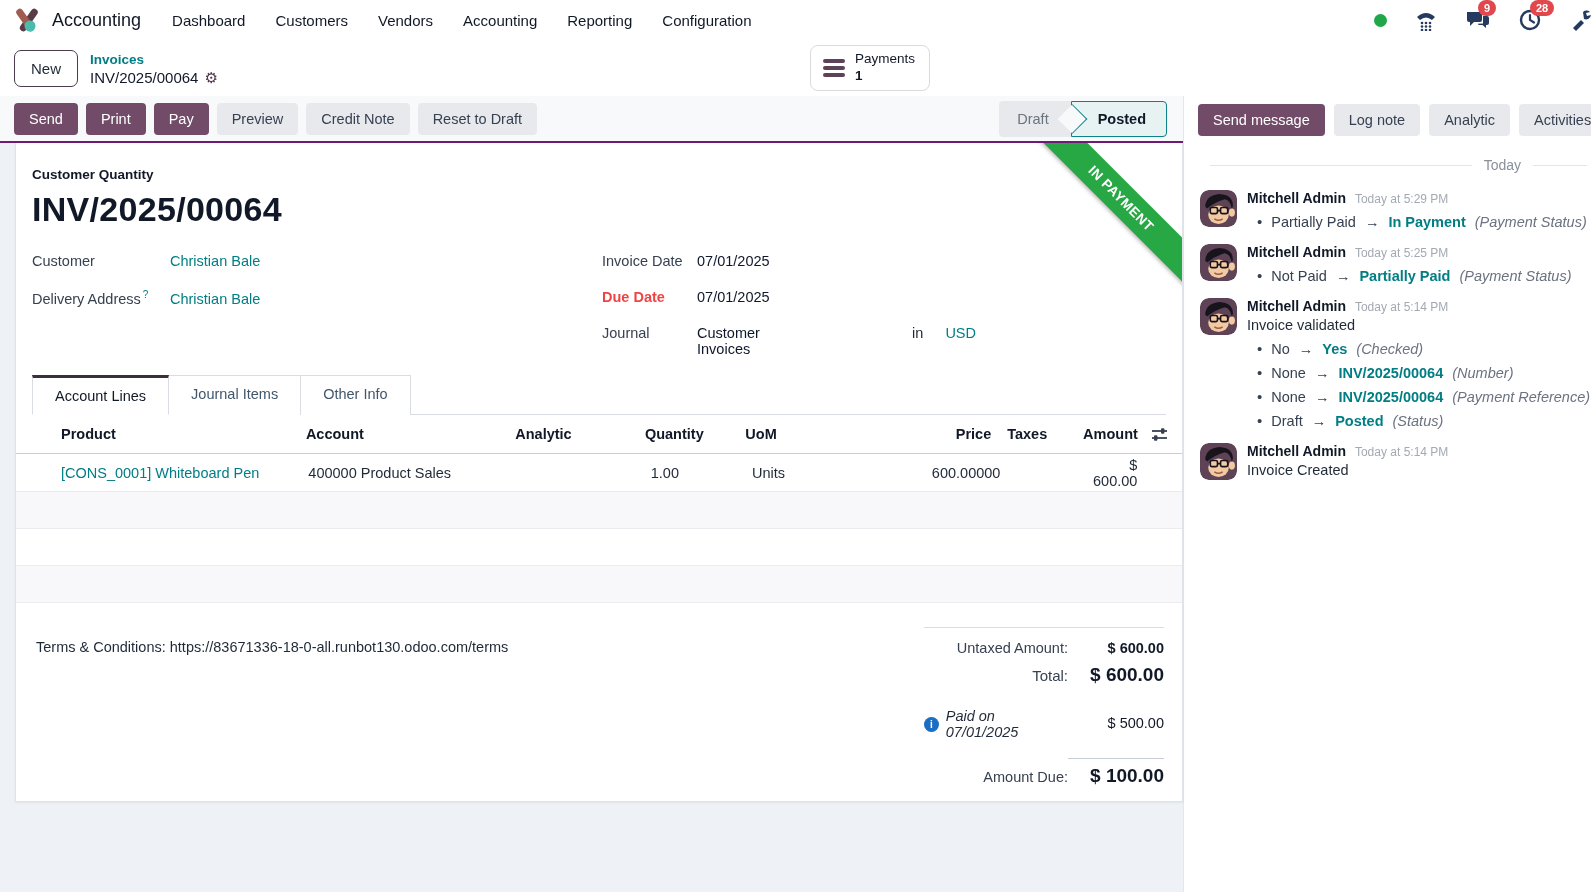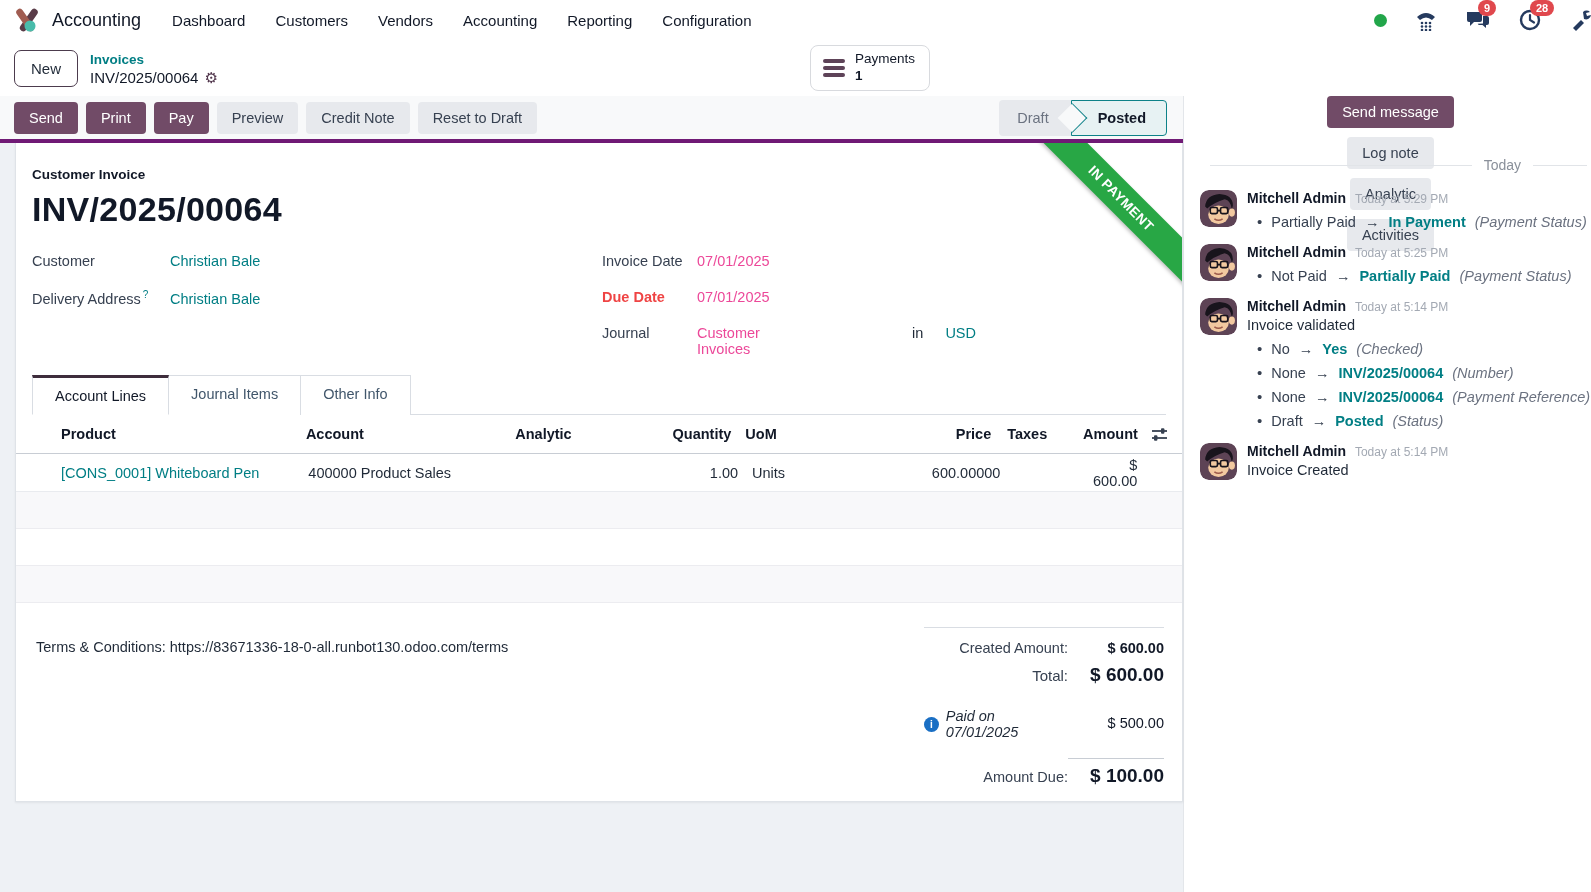--- a/index.html
+++ b/index.html
@@ -31,21 +31,21 @@
   .smart-btn { margin-left:592px; display:flex; align-items:center; gap:10px; background:#fff;
     border:1px solid #d8dade; border-radius:8px; padding:5px 14px 5px 12px; cursor:pointer; }
   .smart-icon { display:flex; flex-direction:column; gap:3px; }
   .smart-icon i { width:22px; height:4px; background:#5e4358; border-radius:2px; display:block; }
   .smart-txt { font-size:13.5px; color:#111827; line-height:1.25; }
   .smart-count { font-weight:700; }
 
   
   .main-row { display:flex; height:796px; }
   .left-col { width:1183px; background:#eef1f5; display:flex; flex-direction:column; }
-  .action-bar { height:47px; background:#f8f9fa; border-bottom:4px solid #701a75; display:flex;
+  .action-bar { height:47px; background:#f8f9fa; border-bottom:2px solid #701a75; display:flex;
     align-items:center; padding:0 14px; gap:8px; flex:none; }
   .btn { font-size:14.5px; border:none; border-radius:4px; padding:8px 15px; cursor:pointer; font-weight:500; }
   .btn-primary { background:#714B67; color:#fff; }
   .btn-light { background:#e7e9ed; color:#374151; }
   .spacer { flex:1; }
 
   .statusbar { display:flex; align-items:stretch; margin-right:2px; }
   .st-draft { background:#e7e9ed; color:#6b7280; font-size:14.5px; padding:9px 22px 9px 18px;
     border-radius:4px 0 0 4px; display:flex; align-items:center; cursor:pointer; }
   .st-posted { position:relative; background:#e7f2f3; border:1px solid #0d8288; color:#111827;
@@ -65,42 +65,42 @@
   .sheet-head { padding:24px 16px 0 16px; }
   .doc-type { font-size:13.5px; font-weight:700; color:#111827; }
   .doc-name { font-size:34px; font-weight:700; color:#111827; margin-top:8px; letter-spacing:.3px; }
   .fields { display:flex; margin-top:24px; }
   .fgroup-left { width:570px; }
   .fgroup-right { flex:1; padding-right:190px; }
   .frow { display:flex; align-items:baseline; min-height:36px; }
   .flabel { width:138px; font-size:14.5px; color:#374151; flex:none; }
   .fgroup-right .flabel { width:95px; }
   .flabel.bold { font-weight:700; color:#ef4444; }
-  .fvalue { font-size:14.5px; color:#ec4899; }
+  .fvalue { font-size:14.5px; color:#0f172a; }
   .link { color:#017e84; cursor:pointer; text-decoration:none; }
   .sup-q { color:#017e84; font-size:10px; vertical-align:super; margin-left:2px; }
   .journal-in { margin-left:130px; color:#1f2937; }
   .journal-cur { margin-left:22px; }
 
   
   .tabs { display:flex; margin:14px 16px 0 16px; border-bottom:1px solid #d9dde3; }
   .tab { font-size:14.5px; padding:10px 22px; border:1px solid #d9dde3; border-bottom:none;
     color:#41566b; cursor:pointer; background:#fff; position:relative; margin-bottom:-1px; }
   .tab + .tab { border-left:none; }
   .tab.active { color:#111827; font-weight:500; border-top:3px solid #3e2d3c; background:#fff;
     border-bottom:1px solid #fff; }
 
   
   .grid { width:100%; }
   .grid-row { display:flex; align-items:center; height:38px; border-bottom:1px solid #e9ebef; font-size:14.5px; }
   .grid-row.head { font-weight:700; color:#111827; border-bottom:1px solid #c8cdd4; height:39px; }
   .c-product { width:300px; padding-left:45px; }
   .c-account { width:218px; }
   .c-analytic { width:135px; }
-  .c-qty { width:90px; text-align:right; }
+  .c-qty { width:90px; }
   .c-uom { width:80px; padding-left:14px; }
   .c-price { width:190px; text-align:right; }
   .c-taxes { width:95px; padding-left:16px; }
   .c-amount { flex:1; text-align:right; }
   .c-opt { width:46px; display:flex; justify-content:center; color:#374151; cursor:pointer; }
   .empty-row { height:37px; border-bottom:1px solid #ececf0; }
   .empty-row.alt { background:#f8f8fa; }
 
   
   .sheet-foot { display:flex; padding:24px 16px 0 20px; }
@@ -114,21 +114,21 @@
   .trow.paid { margin-top:22px; }
   .trow.paid .tval { font-weight:400; }
   .paid-note { font-style:italic; font-size:14.5px; color:#1f2937; display:flex; align-items:center; gap:7px; }
   .info-ic { width:15px; height:15px; border-radius:50%; background:#1a6fc4; color:#fff; font-size:10px;
     font-weight:700; display:inline-flex; align-items:center; justify-content:center; font-style:normal; }
   .trow.due { margin-top:18px; }
   .trow.due .tval { font-size:19px; border-top:1px solid #c8cdd4; padding-top:6px; }
 
   
   .chatter { flex:1; background:#fff; border-left:1px solid #e3e6ea; overflow:hidden; }
-  .chat-btns { height:47px; display:flex; align-items:center; gap:9px; padding:0 8px 0 14px;flex-direction:column; }
+  .chat-btns { height:47px; display:flex; align-items:center; gap:9px; padding:0 8px 0 14px; }
   .chat-btns .btn { white-space:nowrap; }
   .day-divider { display:flex; align-items:center; color:#8a909a; font-size:14px; margin:14px 0 10px; padding:0 4px; }
   .day-divider::before { content:""; flex:1; height:1px; background:#e1e4e8; margin:0 12px 0 22px; }
   .day-divider::after { content:""; flex:1; height:1px; background:#e1e4e8; margin:0 0 0 12px; max-width:54px; }
   .msg { display:flex; padding:7px 0 7px 16px; }
   .avatar { width:37px; height:37px; border-radius:9px; flex:none; }
   .msg-body { margin-left:10px; min-width:0; flex:1; }
   .msg-head { font-size:14px; white-space:nowrap; }
   .msg-author { font-weight:700; color:#111827; }
   .msg-time { color:#a3a9b3; font-size:12px; margin-left:5px; }
@@ -252,21 +252,21 @@
         <span class="st-draft">Draft</span>
         <span class="st-posted">Posted</span>
       </div>
     </div>
 
     <div class="sheet-wrap">
       <div class="sheet">
         <div class="ribbon">IN PAYMENT</div>
 
         <div class="sheet-head">
-          <div class="doc-type">Customer Invoice</div>
+          <div class="doc-type">Customer Quantity</div>
           <div class="doc-name">INV/2025/00064</div>
 
           <div class="fields">
             <div class="fgroup-left">
               <div class="frow">
                 <span class="flabel">Customer</span>
                 <span class="fvalue link">Christian Bale</span>
               </div>
               <div class="frow">
                 <span class="flabel">
@@ -332,21 +332,21 @@
           </div>
           <div class="empty-row alt"></div>
           <div class="empty-row"></div>
           <div class="empty-row alt"></div>
         </div>
 
         <div class="sheet-foot">
           <div class="terms">Terms &amp; Conditions: https://83671336-18-0-all.runbot130.odoo.com/terms</div>
           <div class="totals">
             <div class="trow">
-              <span class="tlabel">Created Amount:</span>
+              <span class="tlabel">Untaxed Amount:</span>
               <span class="tval">$ 600.00</span>
             </div>
             <div class="trow total">
               <span class="tlabel">Total:</span>
               <span class="tval">$ 600.00</span>
             </div>
             <div class="trow paid">
               <span class="paid-note">
                 <span class="info-ic">i</span>
                 <span>Paid on 07/01/2025</span>

